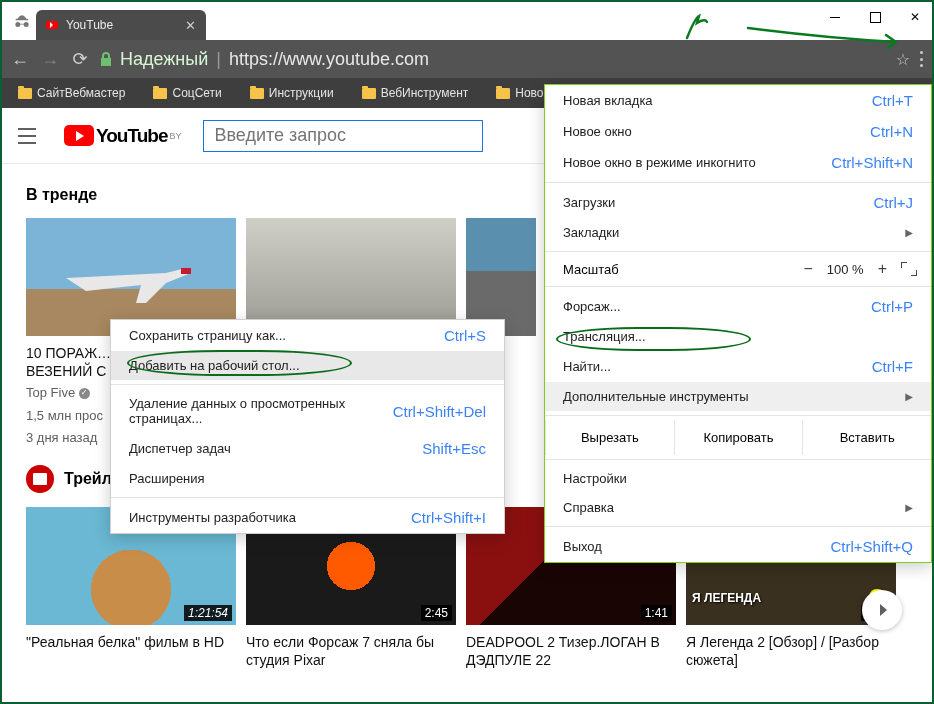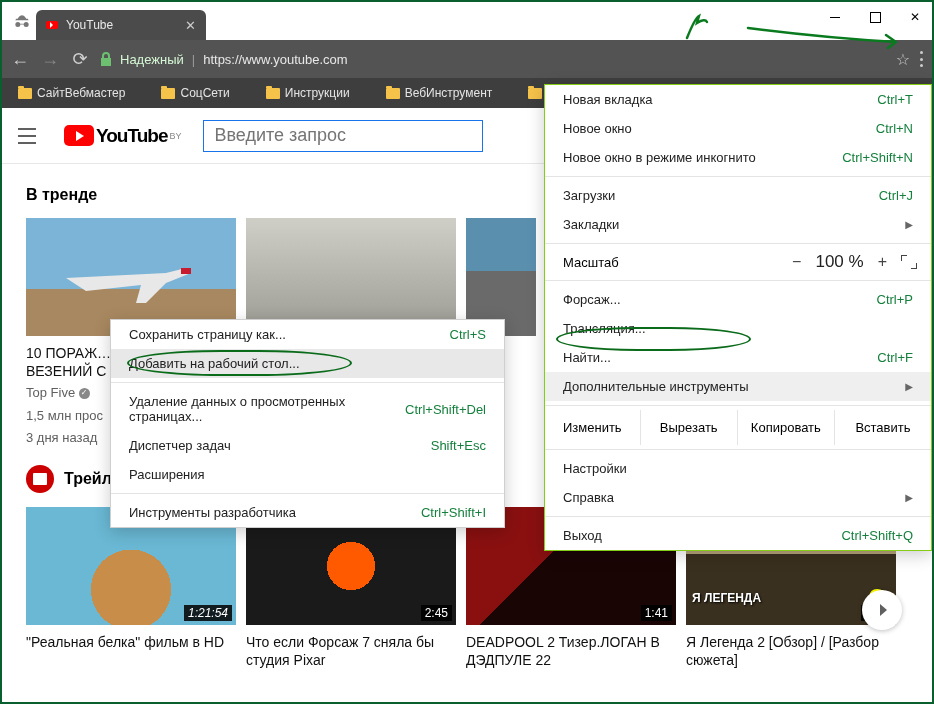--- a/index.html
+++ b/index.html
@@ -15,29 +15,29 @@
 .tab .close { position: absolute; right: 10px; color: #ccc; font-size: 13px; }
 .window-controls { position: absolute; right: 6px; top: 4px; display: flex; gap: 18px; }
 .window-controls div { width: 22px; height: 22px; display: flex; align-items: center; justify-content: center; font-size: 13px; }
 .window-controls .min::after { content:''; width:10px; height:1px; background:#000; }
 .window-controls .max::after { content:''; width:9px; height:9px; border:1px solid #000; }
 .window-controls .cls::after { content:'✕'; font-size:12px; }
 
 
 .toolbar { height: 38px; background: #535353; display:flex; align-items:center; padding: 0 8px; gap: 10px; color:#cfcfcf; }
 .toolbar .nav-btn { width:20px; text-align:center; font-size:18px; }
-.addr { flex: 1; height: 26px; display: flex; align-items: center; gap: 8px; font-size: 13px; color:#d5f7d5; }
+.addr { flex: 1; height: 26px; display: flex; align-items: center; gap: 8px; font-size: 18px; color:#d5f7d5; }
 .addr .lock { width:12px; height:14px; }
 .addr-url { color:#e8e8e8; }
 .toolbar .star { font-size:16px; color:#ccc; }
 .toolbar .dots { width:4px; height:16px; display:flex; flex-direction:column; justify-content:space-between; }
 .toolbar .dots span{width:3px;height:3px;background:#ccc;border-radius:50%;}
 
 
-.bookmarks { height: 30px; background: #3e3e3e; display:flex; align-items:center; padding: 0 8px; gap: 20px; color:#e4e4e4; font-size:12px; }
+.bookmarks { height: 30px; background: #3e3e3e; display:flex; align-items:center; padding: 0 8px; gap: 12px; color:#e4e4e4; font-size:12px; }
 .bm-item { display:flex; align-items:center; gap:5px; padding: 3px 8px; }
 .bm-item .folder{width:14px;height:11px;background:#f5c24a;border-radius:1px;position:relative;}
 .bm-item .folder::before{content:'';position:absolute;top:-2px;left:0;width:6px;height:2px;background:#f5c24a;border-radius:1px 1px 0 0;}
 
 
 .yt-header { height: 56px; display:flex; align-items:center; padding: 0 16px; gap: 22px; border-bottom: 1px solid #e8e8e8; }
 .hamburger { width:24px; height:24px; display:flex; flex-direction:column; justify-content:center; gap:5px; }
 .hamburger span{height:2px;background:#606060;width:18px;}
 .yt-logo { display:flex; align-items:center; }
 .yt-logo .tri { width:30px; height:21px; background:red; border-radius:5px; display:flex; align-items:center; justify-content:center; }
@@ -76,26 +76,26 @@
 .section2 strong{ font-size:16px; }
 .section2 span{ font-size:14px; color:#606060; }
 
 .nav-circle { position:absolute; right:30px; top:588px; width:40px; height:40px; border-radius:50%; background:#fff; box-shadow:0 1px 5px rgba(0,0,0,.25); display:flex; align-items:center; justify-content:center; z-index:5; }
 .nav-circle::after{content:'';border-left:7px solid #606060;border-top:6px solid transparent;border-bottom:6px solid transparent;margin-left:2px;}
 
 
 .chrome-menu { position:absolute; top:82px; right:0; width:388px; background:#fff; border:1px solid #84cc16; box-shadow: 0 4px 16px rgba(0,0,0,.2); font-size:13px; z-index:100; }
 .menu-item { display:flex; align-items:center; justify-content:space-between; padding: 7px 18px; color:#222; position:relative; }
 .menu-item.highlighted{ background:#efefef; }
-.menu-shortcut { color:#15803d; font-size:13px; }
+.menu-shortcut { color:#3b82f6; font-size:15px; }
 .menu-sep { height:1px; background:#e4e4e4; margin: 4px 0; }
 .menu-sub-arrow{ color:#666; font-size:10px; }
 .zoom-row{ display:flex; align-items:center; justify-content:space-between; padding:4px 14px 4px 18px; }
 .zoom-ctrl{ display:flex; align-items:center; gap:14px; color:#444; font-size:16px; }
-.zoom-ctrl .pct{font-size:17px;color:#222;}
+.zoom-ctrl .pct{font-size:13px;color:#222;}
 .zoom-ctrl .full{width:16px;height:14px;position:relative;}
 .zoom-ctrl .full::before,.zoom-ctrl .full::after{content:'';position:absolute;width:5px;height:5px;border:1px solid #444;}
 .zoom-ctrl .full::before{top:0;left:0;border-right:none;border-bottom:none;}
 .zoom-ctrl .full::after{bottom:0;right:0;border-left:none;border-top:none;}
 .edit-row{ display:flex; padding: 0; }
 .edit-row .lbl{ padding:10px 18px; flex:0 0 90px; }
 .edit-row .btn{ flex:1; text-align:center; padding:10px 6px; border-left:1px solid #e4e4e4; }
 
 
 .sub-menu { position:absolute; top:317px; left:108px; width:395px; background:#fff; border:1px solid #cfcfcf; box-shadow: 0 4px 16px rgba(0,0,0,.2); font-size:13px; z-index:101; }
@@ -295,21 +295,20 @@
   <div class="menu-item">
       <span>Найти...</span>
       <span class="menu-shortcut">Ctrl+F</span>
     </div>
   <div class="menu-item highlighted">
       <span>Дополнительные инструменты</span>
       <span class="menu-sub-arrow">▶</span>
     </div>
   <div class="menu-sep"></div>
   <div class="edit-row">
-    <div class="lbl">Изменить</div>
     <div class="btn">Вырезать</div>
     <div class="btn">Копировать</div>
     <div class="btn">Вставить</div>
   </div>
   <div class="menu-sep"></div>
   <div class="menu-item">
       <span>Настройки</span>
     </div>
   <div class="menu-item">
       <span>Справка</span>

